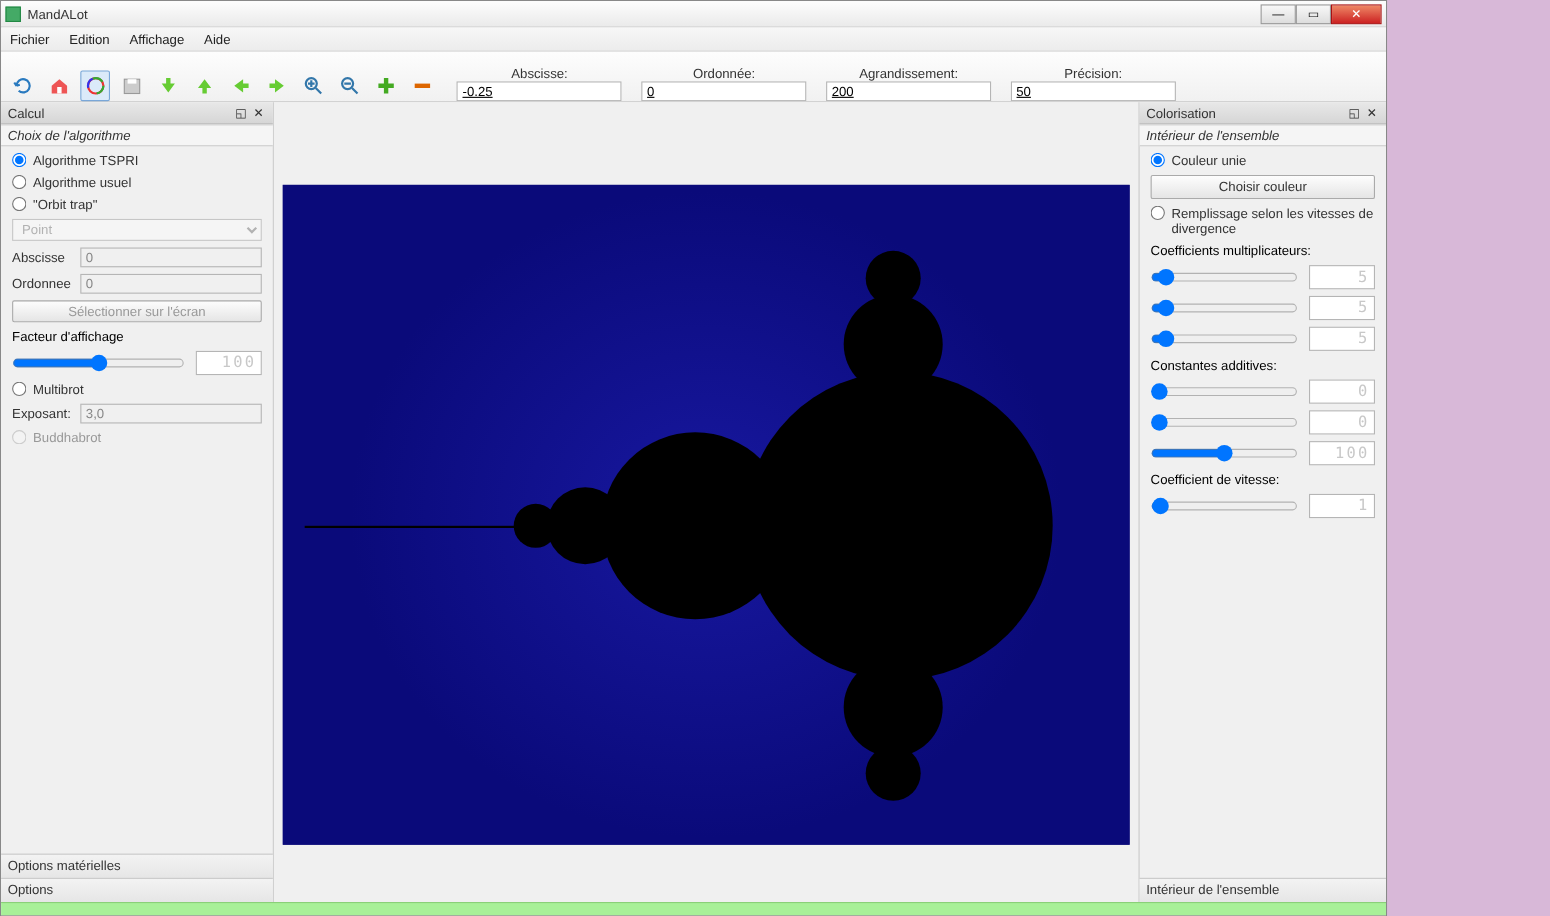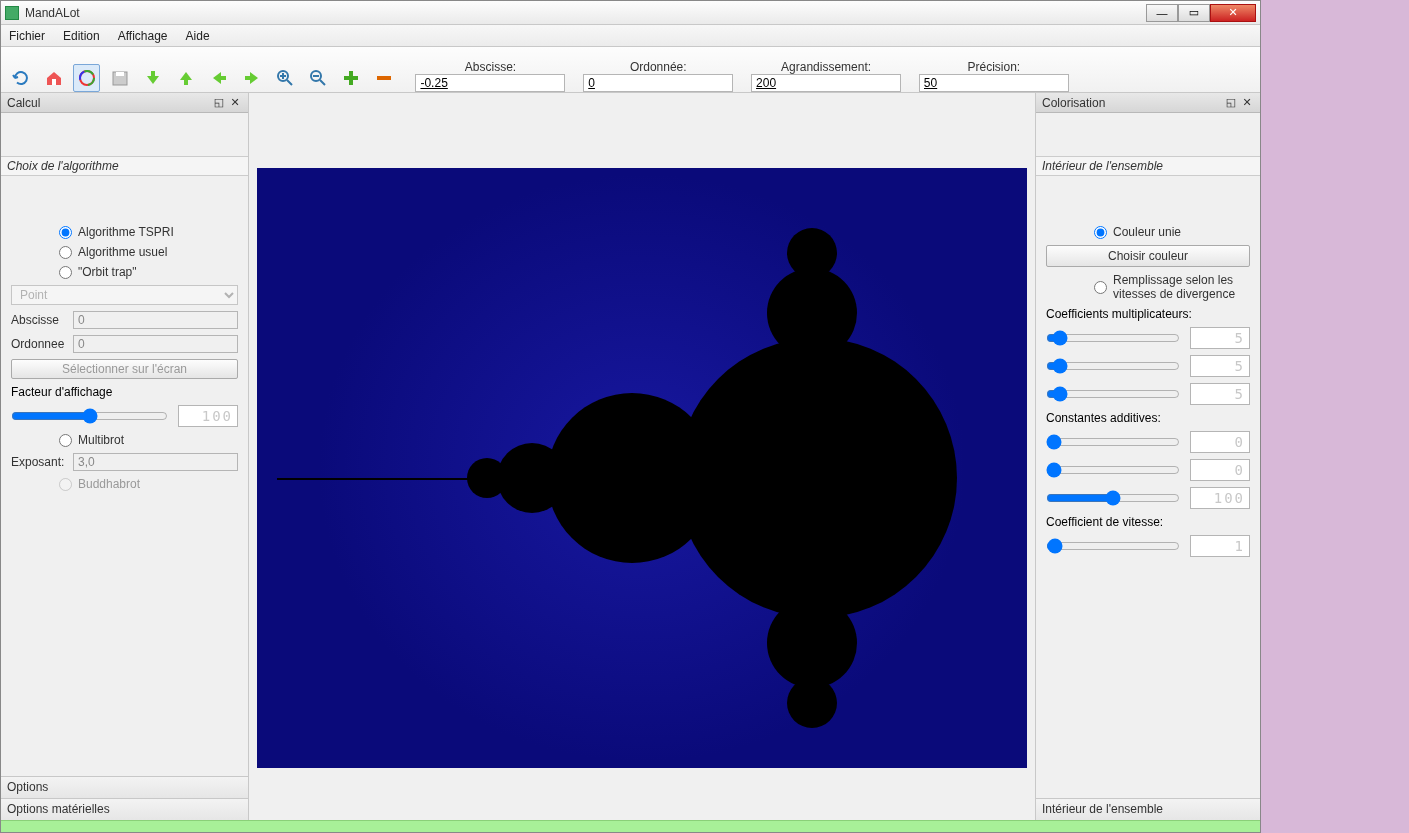--- a/index.html
+++ b/index.html
@@ -20,29 +20,29 @@
 .toolbar { height:46px; background:linear-gradient(#fdfdfd,#f1f1f1); display:flex; align-items:flex-end; padding:0 6px; border-bottom:1px solid #c8c8c8; gap:6px;}
 .tbtn { width:28px; height:28px; display:flex; align-items:center; justify-content:center; border:1px solid transparent; border-radius:2px; }
 .tbtn.selected { border:1px solid #7aa7d8; background:#dbeaf9; }
 .tbtn svg { width:20px; height:20px; }
 .tfield { display:flex; flex-direction:column; align-items:center; width:168px; }
 .tfield label { color:#333; font-size:12px; }
 .tfield input { width:150px; height:18px; border:1px solid #b5b5b5; padding:1px 4px; background:#fff;text-decoration:underline; }
 
 .content { flex:1; display:flex; min-height:0; }
 
-.panel { width:264px; background:#f0f0f0; border-right:1px solid #c8c8c8; display:flex; flex-direction:column;gap:43px; }
+.panel { width:264px; background:#f0f0f0; border-right:1px solid #c8c8c8; display:flex; flex-direction:column; }
 .panel.right { border-right:none; border-left:1px solid #c8c8c8; width:330px;}
 .panel-head { height:20px; background:linear-gradient(#e8e8e8,#d6d6d6); border-bottom:1px solid #b8b8b8; display:flex; align-items:center; padding:0 6px; color:#333; font-size:12px;}
 .panel-head .spacer{flex:1;}
 .panel-head .pctl{width:14px;height:14px;display:flex;align-items:center;justify-content:center;margin-left:2px;cursor:pointer;font-size:11px;}
 .section-head { height:20px; background:#f5f5f5; border-bottom:1px solid #ccc; border-top:1px solid #ccc; padding:2px 6px; color:#333;font-style:italic;}
 .section-body { padding:6px 10px; display:flex; flex-direction:column; gap:6px; }
 
-.radio-row, .chk-row { display:flex; align-items:center; gap:6px; color:#333;margin-left:48px; }
+.radio-row, .chk-row { display:flex; align-items:flex-start; gap:6px; color:#333; }
 .radio-row input, .chk-row input { margin:0; }
 
 .sel { width:100%; height:20px; border:1px solid #b5b5b5; background:#f8f8f8; color:#777; padding:0 4px;}
 .kv { display:flex; align-items:center; gap:6px; }
 .kv label { width:56px; color:#333; }
 .kv input { flex:1; height:18px; border:1px solid #b5b5b5; background:#f0f0f0; color:#888; padding:1px 4px;}
 .btn { height:22px; border:1px solid #aaa; background:linear-gradient(#fdfdfd,#e5e5e5); border-radius:2px; width:100%; color:#333; }
 .btn.small{height:20px;}
 .slider-row{display:flex;align-items:center;gap:10px;}
 .slider-row input[type=range]{flex:1;height:18px;}
@@ -223,22 +223,22 @@
         <div class="kv">
             <label>Exposant:</label>
             <input disabled="" value="3,0" style="">
           </div>
         <label class="radio-row disabled">
             <input type="radio" name="mb" disabled="" style="">
             <span>Buddhabrot</span>
           </label>
       </div>
       <div class="bottom-tabs">
+        <div class="tab">Options matérielles</div>
         <div class="tab">Options</div>
-        <div class="tab">Options matérielles</div>
       </div>
     </div>
 
     <div class="canvas-wrap">
       <div class="canvas">
         <div class="mandel">
           <div class="spike"></div>
           <div class="blob b1"></div>
             <div class="blob b2"></div>
             <div class="blob b3"></div>

